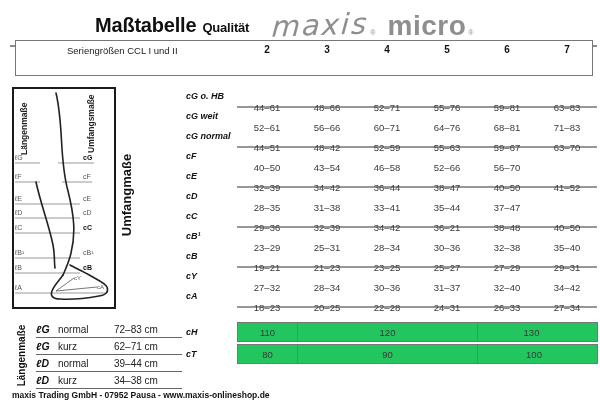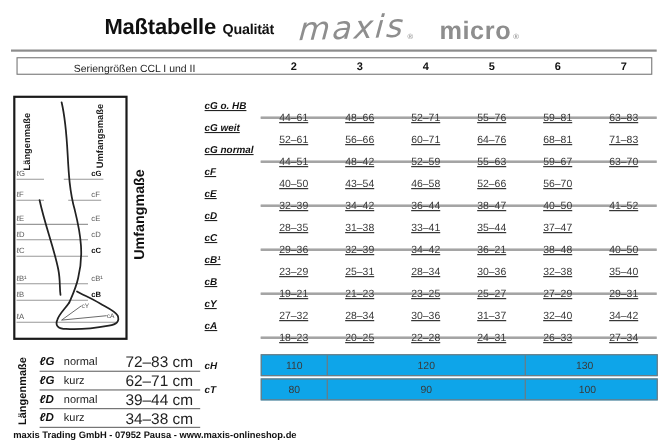--- a/index.html
+++ b/index.html
@@ -6,58 +6,58 @@
   html,body { background:#fff; }
   body { font-family:"Liberation Sans","DejaVu Sans",sans-serif; color:#222; }
   .sheet { position:relative; width:600px; height:406px; background:#fff; overflow:hidden; }
 
   
   .page-title { position:absolute; left:95px; top:14px; font-size:20px; font-weight:bold; color:#101010; letter-spacing:-0.2px; }
   .page-subtitle { font-size:13px; font-weight:bold; margin-left:6px; }
   .brand-wrap { position:absolute; left:272px; top:8px; display:flex; align-items:baseline; color:#8e8e8e; }
   .brand-script { font-size:29px; font-style:italic; letter-spacing:2px; transform:skewX(-6deg) rotate(-2deg); font-family:"DejaVu Sans",sans-serif; }
   .reg { font-size:7px; vertical-align:super; margin:0 2px; }
-  .brand-product { font-size:23px; font-weight:bold; margin-left:22px; letter-spacing:0.5px; }
+  .brand-product { font-size:28px; font-weight:bold; margin-left:10px; letter-spacing:0.5px; }
   .rule { position:absolute; left:10px; top:45px; width:587px; height:2px; background:#8c8c8c; }
 
   
-  .series-box { position:absolute; left:15px; top:52px; width:578px; height:16px; border:1px solid #777; background:#fff; }
+  .series-box { position:absolute; left:15px; top:40px; width:578px; height:36px; border:1px solid #777; background:#fff; }
   .series-label { position:absolute; left:51px; top:4px; font-size:9.5px; color:#222; }
   .size-cols { position:absolute; left:221px; top:0; width:360px; height:18px; display:flex; }
   .size-col { width:60px; text-align:center; line-height:18px; font-size:10px; font-weight:bold; color:#111; }
 
   
-  .main-rows { position:absolute; left:186px; top:86px; width:411px;text-decoration:underline; }
+  .main-rows { position:absolute; left:186px; top:86px; width:411px; }
   .trow { display:flex; height:20px; align-items:stretch; }
   .rlabel { width:51px; font-size:9px; font-weight:bold; font-style:italic; color:#111; display:flex; align-items:center; }
   .cellwrap { display:flex; width:360px; border-top:1px solid transparent; border-bottom:1px solid transparent;margin-top:20px; }
   .cellwrap.shaded { background:#d8d8d8; border-top:1px solid #979797; border-bottom:1px solid #979797; }
   .cell { width:60px; text-align:center; font-size:9.5px; color:#3a3a3a; display:flex; align-items:center; justify-content:center; }
 
   
   .span-rows { position:absolute; left:186px; top:322px; }
   .span-trow { display:flex; height:20px; margin-bottom:2px; }
-  .span-box { display:flex; width:361px; border:1px solid #777; background:#0ea5e9; }
+  .span-box { display:flex; width:361px; border:1px solid #777; background:#22c55e; }
   .span-cell { text-align:center; font-size:9.5px; color:#3a3a3a; display:flex; align-items:center; justify-content:center; border-left:1px solid #777; }
   .span-cell:first-child { border-left:none; }
 
   
   .vlabel { position:absolute; transform:rotate(-90deg); font-weight:bold; color:#111; text-align:center; white-space:nowrap; }
   .vlabel-umfang { left:82px; top:187px; width:90px; height:16px; font-size:13px; line-height:16px; }
   .vlabel-laengen { left:-18px; top:349px; width:78px; height:13px; font-size:10px; line-height:13px; }
 
   
   .diagram-box { position:absolute; left:12px; top:87px; width:104px; height:222px; border:2px solid #1a1a1a; background:#fff; }
 
   
   .length-rows { position:absolute; left:36px; top:321px; width:146px; }
   .lrow { display:flex; align-items:center; height:17px; border-bottom:1px solid #666; }
   .lname { width:22px; font-size:10.5px; font-weight:bold; font-style:italic; color:#111; }
   .lvariant { width:56px; font-size:10px; color:#222; }
-  .lvalue { font-size:14px; color:#222; }
+  .lvalue { font-size:10px; color:#222; }
 
   
   .footer { position:absolute; left:12px; top:390px; font-size:8.5px; font-weight:bold; color:#111; }
 
   
   svg text { font-family:"Liberation Sans","DejaVu Sans",sans-serif; }
   .mark { font-size:7px; fill:#555; }
   .mark-bold { font-size:7px; font-weight:bold; fill:#111; }
   .mark-small { font-size:6px; fill:#555; }
   .axis-label { font-size:8.5px; font-weight:bold; fill:#222; }

